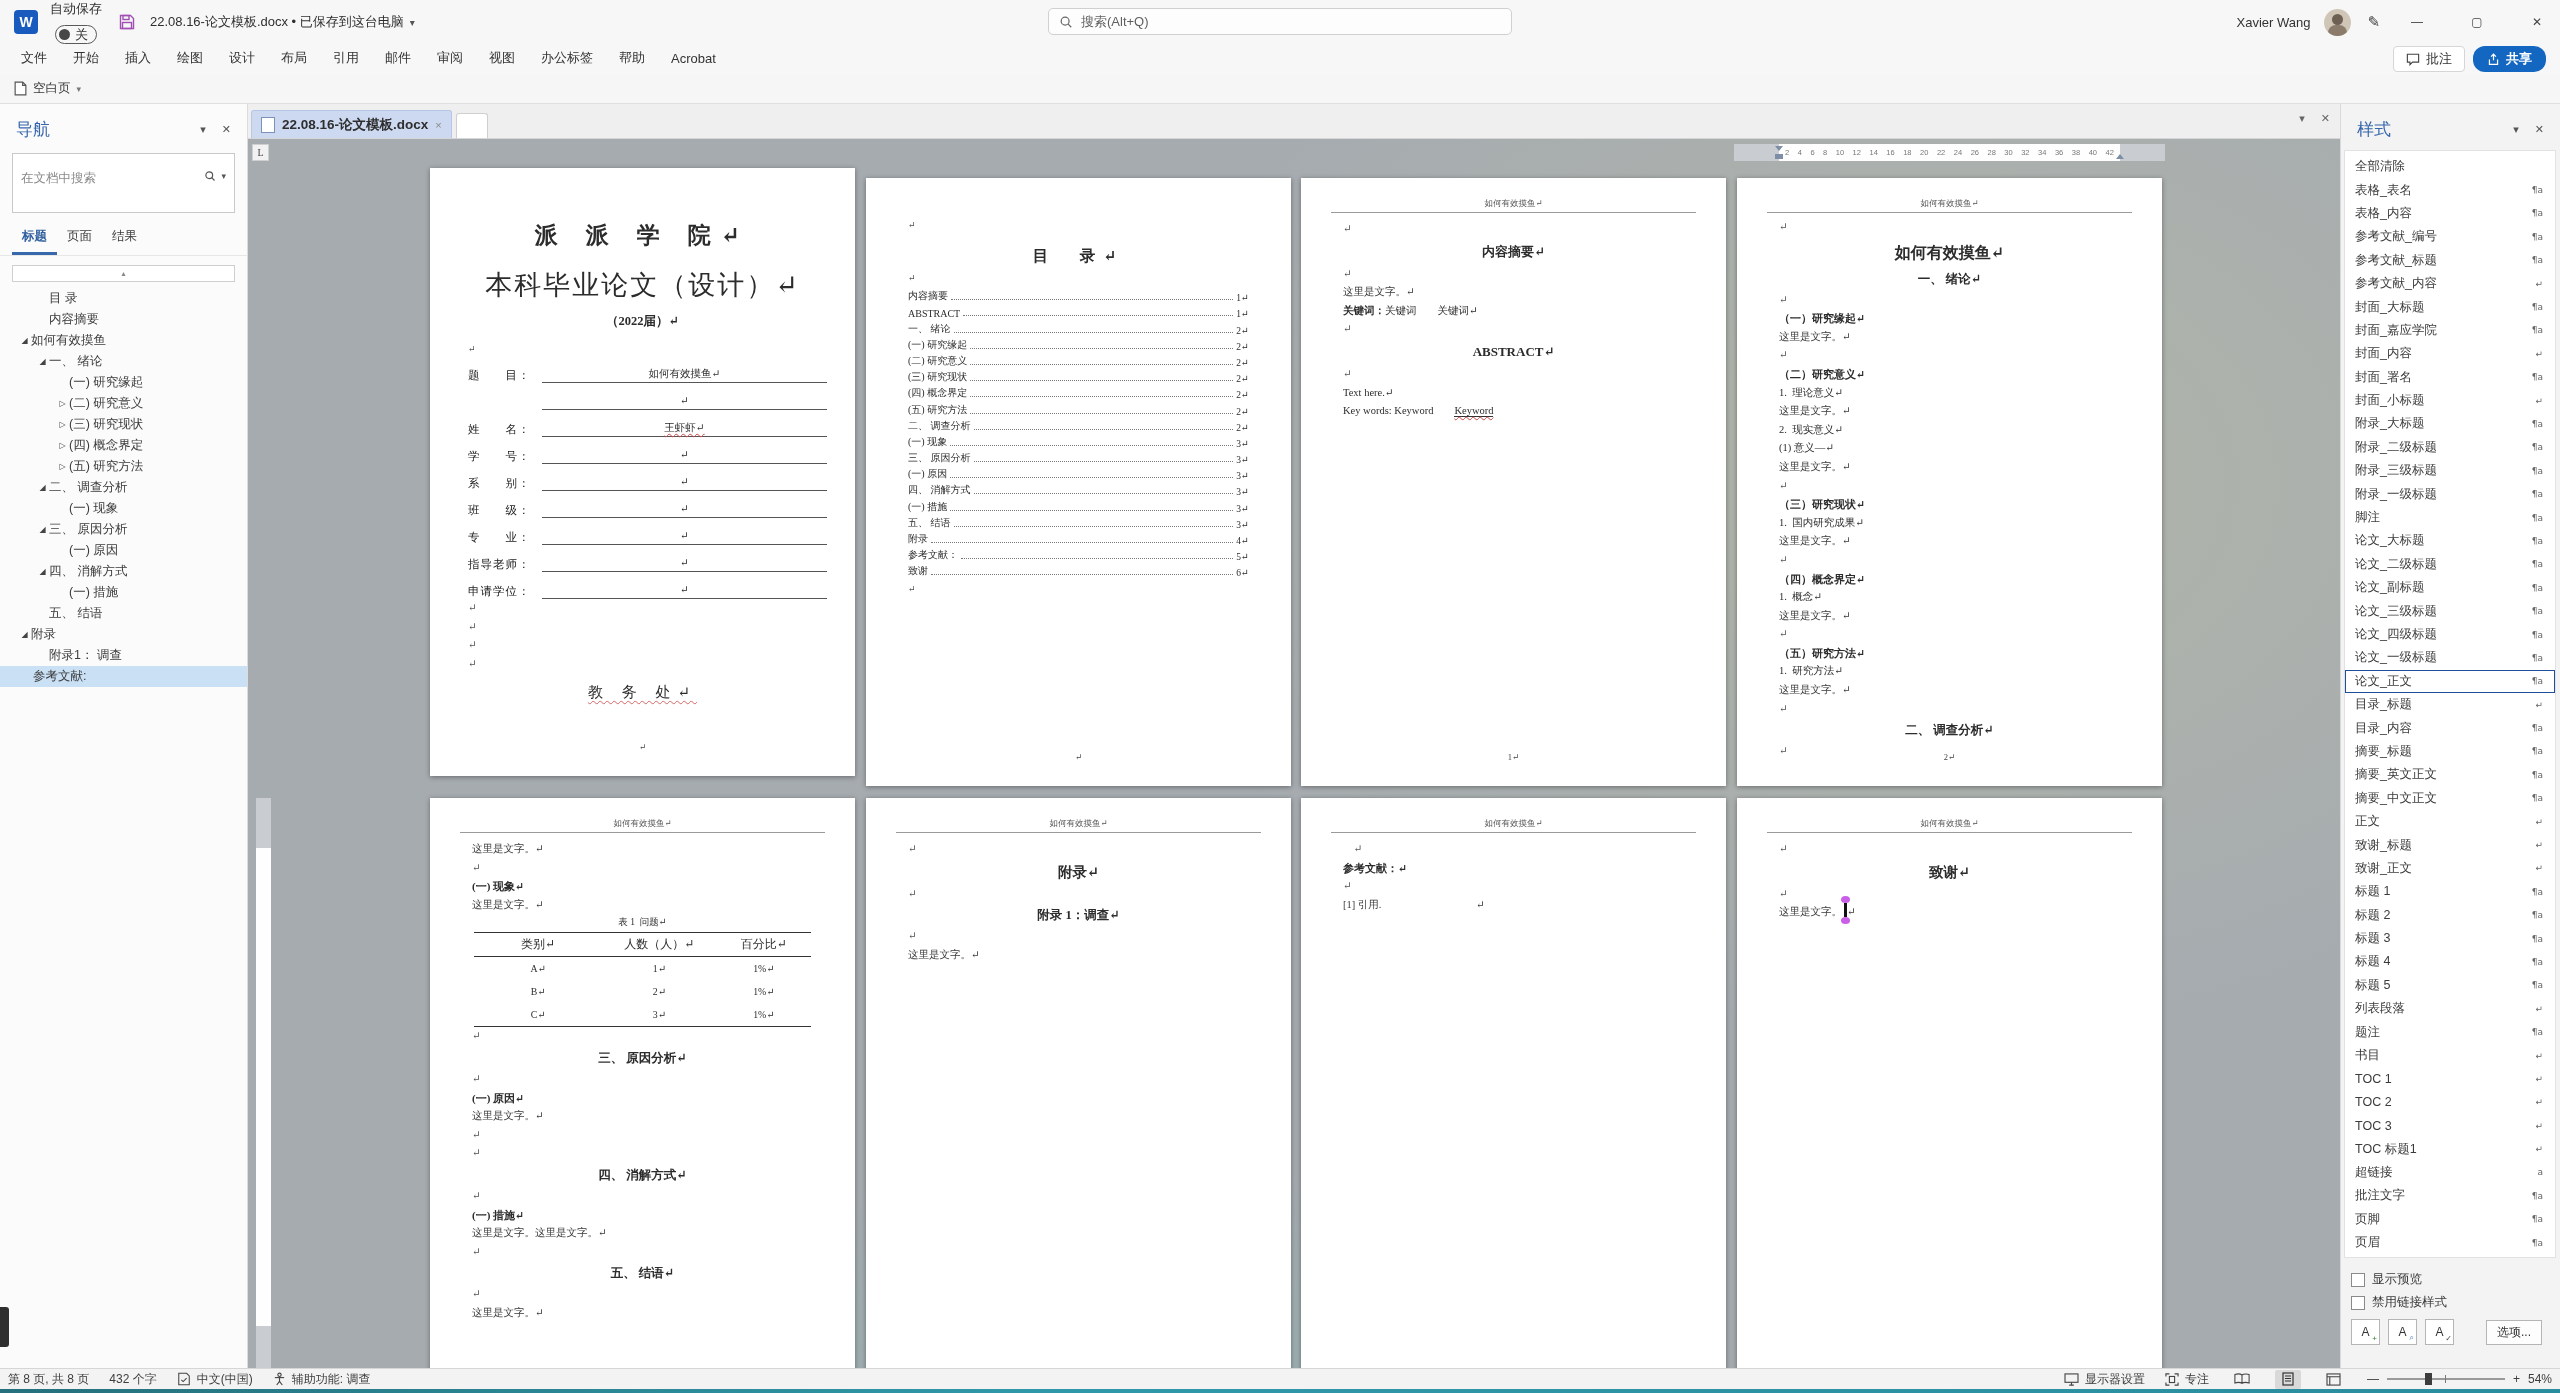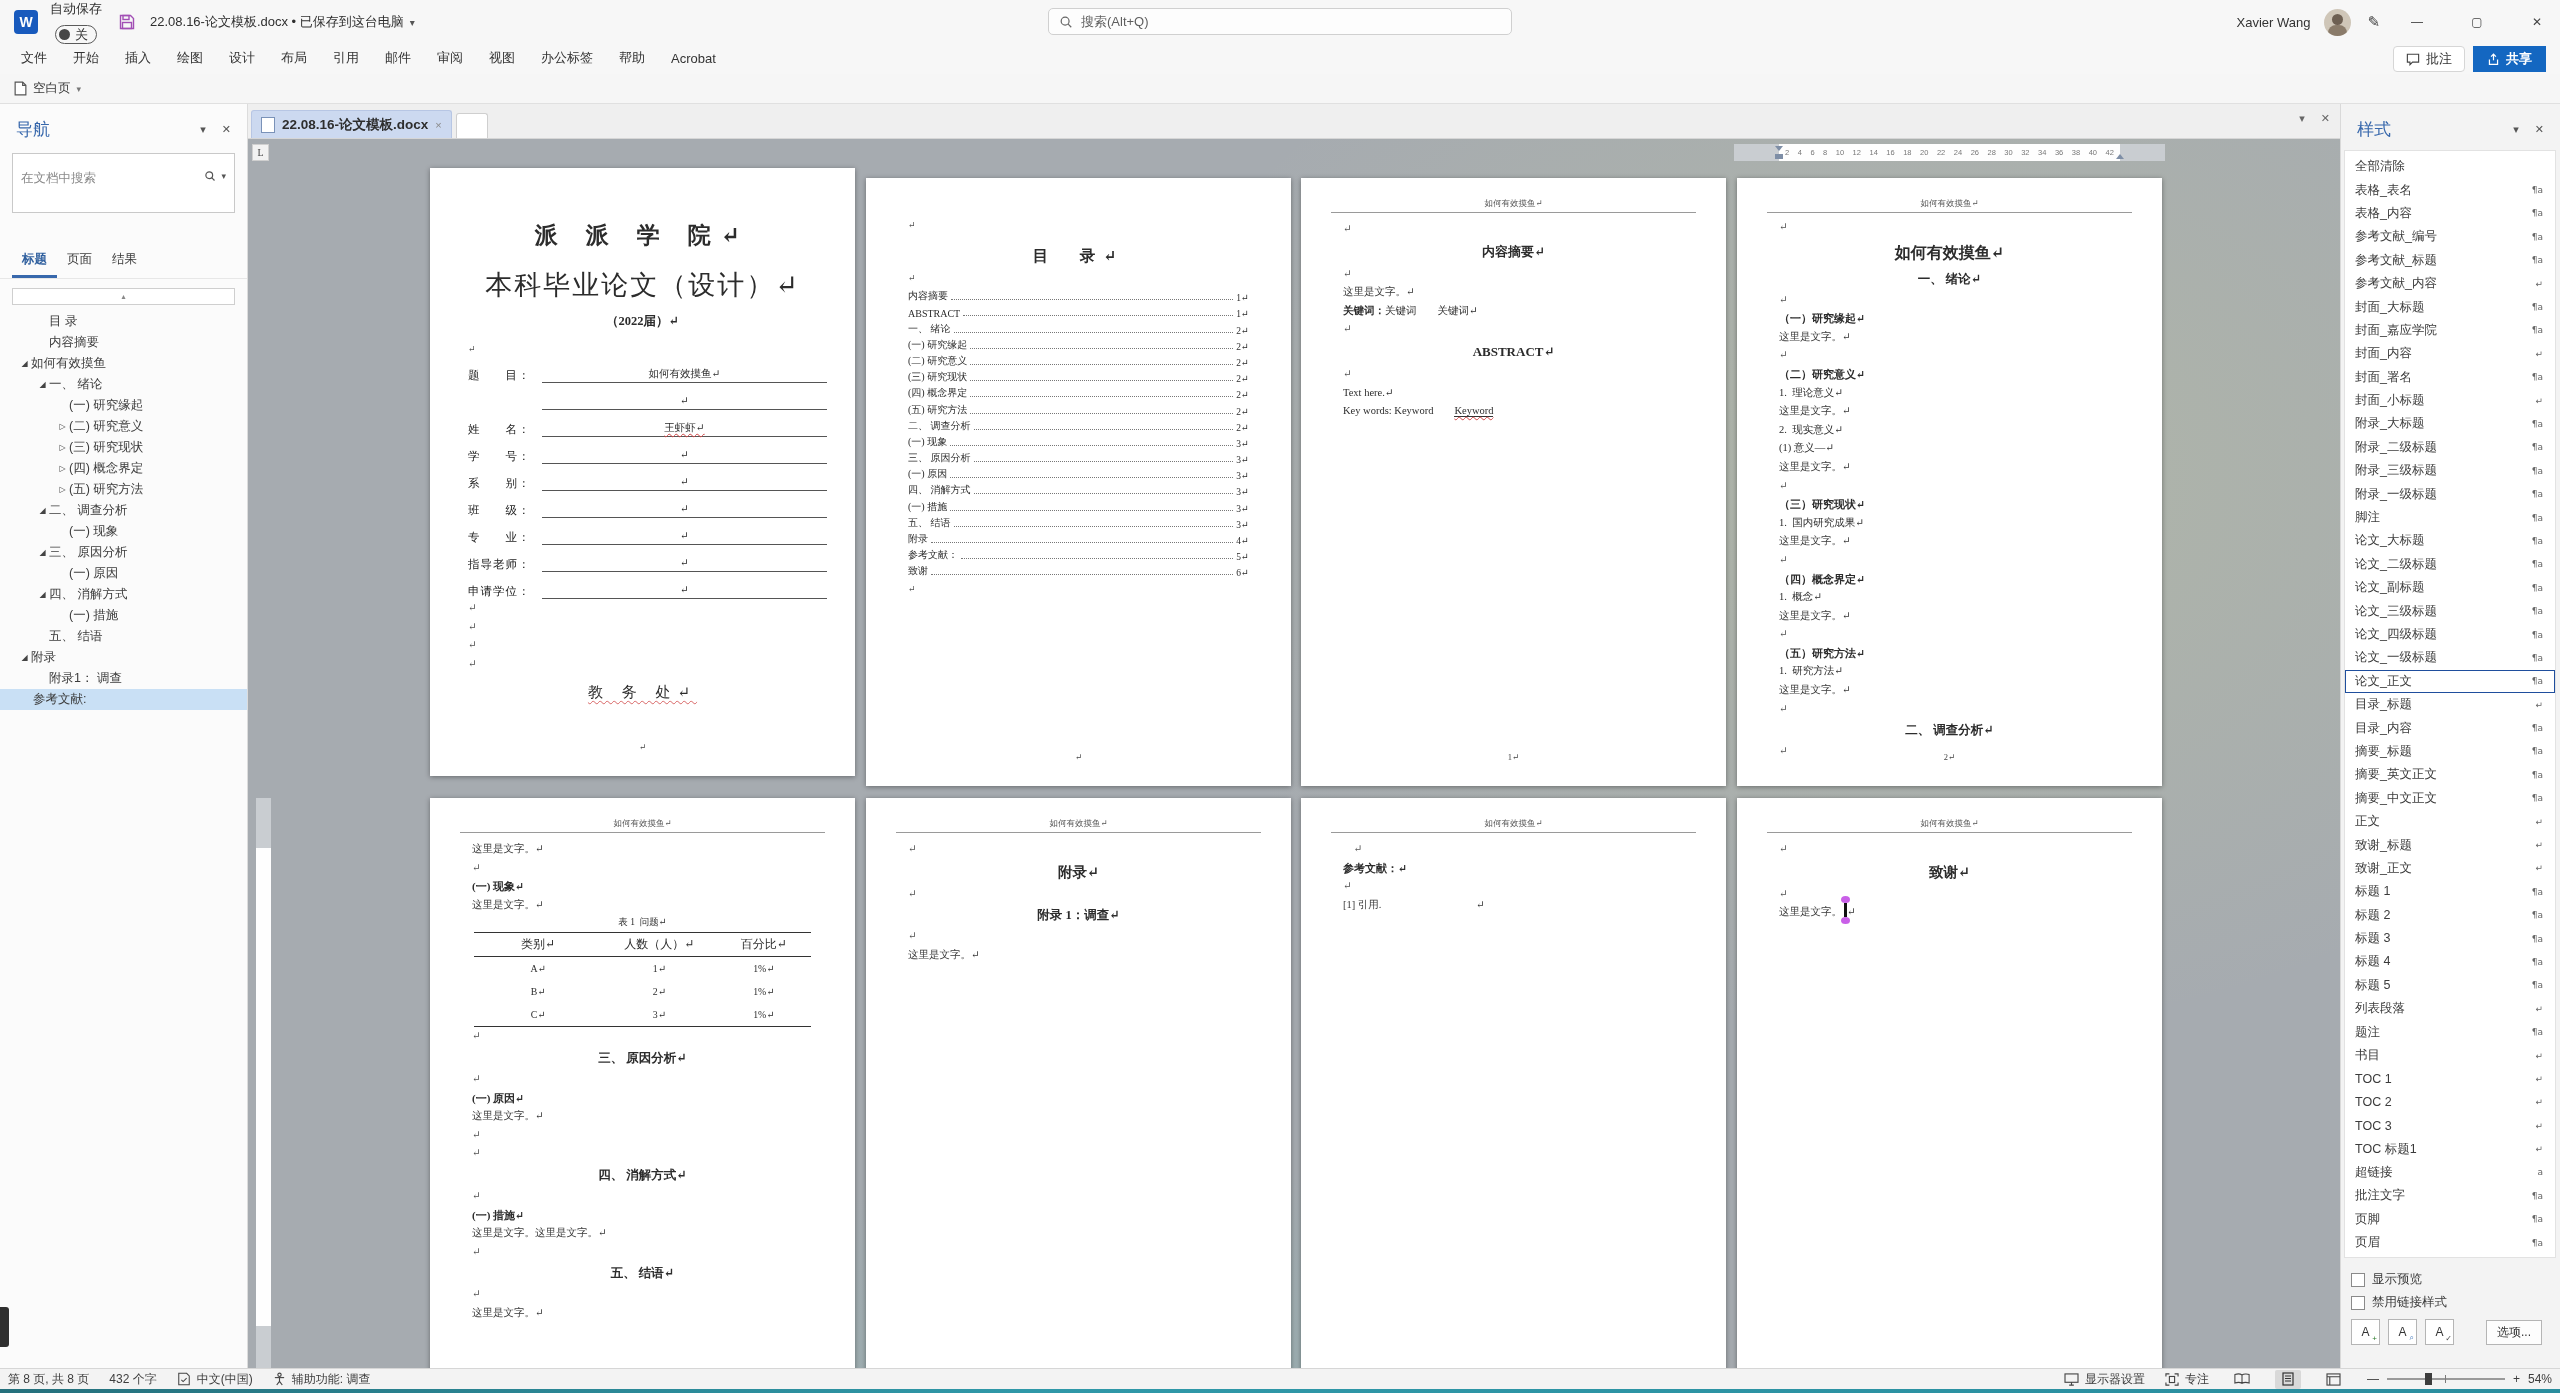--- a/index.html
+++ b/index.html
@@ -23,39 +23,39 @@
   .avatar::after{content:"";position:absolute;left:4px;top:16px;width:19px;height:12px;border-radius:8px 8px 0 0;background:#8a7b6a;}
   .win-btn{width:46px;height:44px;display:flex;align-items:center;justify-content:center;color:#444;font-size:12px;}
   .pen{font-size:15px;color:#444;margin-left:2px;}
 
   
   .menubar{position:absolute;left:0;top:44px;width:2560px;height:30px;background:#f7f7f7;display:flex;align-items:flex-start;}
   .menu-tabs{display:flex;align-items:center;gap:0;padding-left:8px;}
   .menu-tab{padding:5px 13px;font-size:13px;color:#333;border-radius:4px;}
   .mb-right{position:absolute;right:14px;top:0px;height:30px;display:flex;align-items:center;gap:8px;}
   .btn-comments{display:flex;align-items:center;gap:6px;background:#fff;border:1px solid #d6d6d6;border-radius:4px;padding:3px 12px;font-size:13px;color:#333;}
-  .btn-share{display:flex;align-items:center;gap:6px;background:#1467c1;border-radius:0;padding:4px 14px;font-size:13px;color:#fff;font-weight:bold;font-family:Liberation Mono, monospace;}
+  .btn-share{display:flex;align-items:center;gap:6px;background:#1467c1;border-radius:12px;padding:4px 14px;font-size:13px;color:#fff;font-weight:bold;font-family:Liberation Mono, monospace;}
 
   
   .qatrow{position:absolute;left:0;top:74px;width:2560px;height:30px;background:#f6f6f6;border-bottom:1px solid #e0e0e0;display:flex;align-items:center;padding-left:14px;box-sizing:border-box;}
   .qat-item{display:flex;align-items:center;gap:6px;font-size:12.5px;color:#3a3a3a;}
   .qat-sep{color:#777;font-size:9px;margin-left:6px;}
 
   
   .main{position:absolute;left:0;top:104px;width:2560px;height:1264px;display:flex;}
 
   
   .navpane{width:248px;height:100%;background:#fbfbfb;border-right:1px solid #dcdcdc;box-sizing:border-box;position:relative;overflow:hidden;}
   .pane-head{display:flex;align-items:center;justify-content:space-between;padding:14px 16px 8px 16px;}
   .pane-title{color:#3868ac;font-size:17px;}
   .pane-head-ctrl{display:flex;gap:16px;color:#555;font-size:11px;align-items:center;}
   .nav-search{margin:4px 12px 10px 12px;height:26px;border:1px solid #c9c9c9;background:#fff;display:flex;align-items:flex-start;justify-content:space-between;padding:16px 8px;color:#8a8a8a;font-size:12.5px;}
   .nav-search .right{display:flex;align-items:center;gap:5px;color:#555;}
   .nav-tabs{display:flex;gap:0;padding:0 12px;border-bottom:1px solid #e7e7e7;}
-  .nav-tab{padding:5px 10px 7px 10px;font-size:12.5px;color:#3c3c3c;margin-top:23px;}
+  .nav-tab{padding:5px 10px 7px 10px;font-size:12.5px;color:#3c3c3c;}
   .nav-tab.active{color:#2f5f9e;font-weight:bold;border-bottom:3px solid #3868ac;}
   .nav-jumpbox{margin:9px 12px 6px 12px;height:15px;border:1px solid #cfcfcf;background:#fff;display:flex;align-items:center;justify-content:center;color:#888;font-size:8px;}
   .nav-list{font-size:12.5px;color:#3b3b3b;}
   .nav-item{display:flex;align-items:center;height:21px;line-height:21px;white-space:nowrap;}
   .nav-item .tw{width:13px;font-size:8px;color:#444;text-align:center;flex:none;}
   .nav-item.i0{padding-left:18px;}
   .nav-item.i1{padding-left:36px;}
   .nav-item.i2{padding-left:56px;}
   .nav-item.i0n{padding-left:20px;}
   .nav-item.sel{background:#c9e0f5;}

